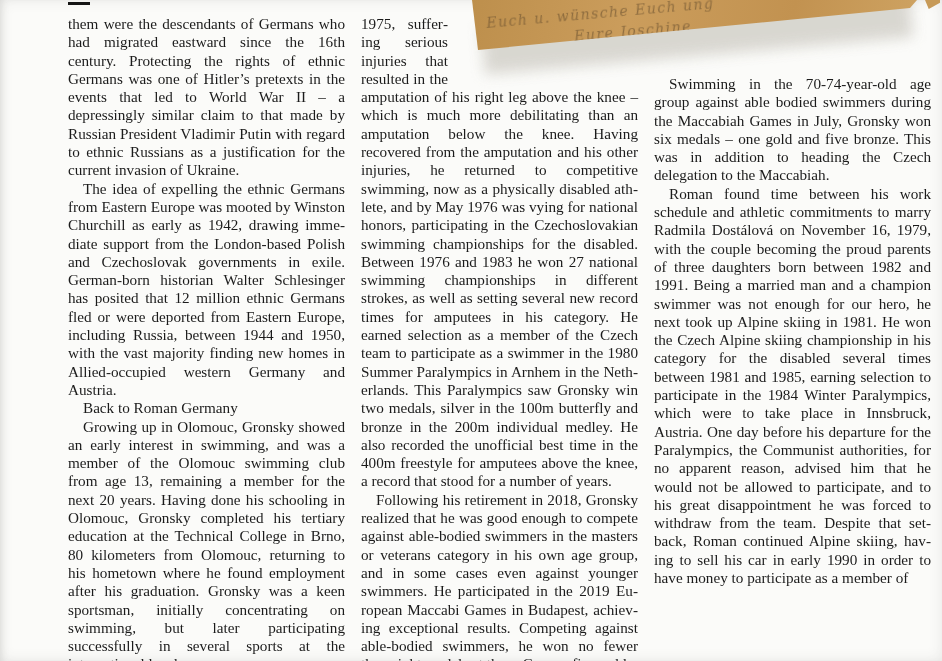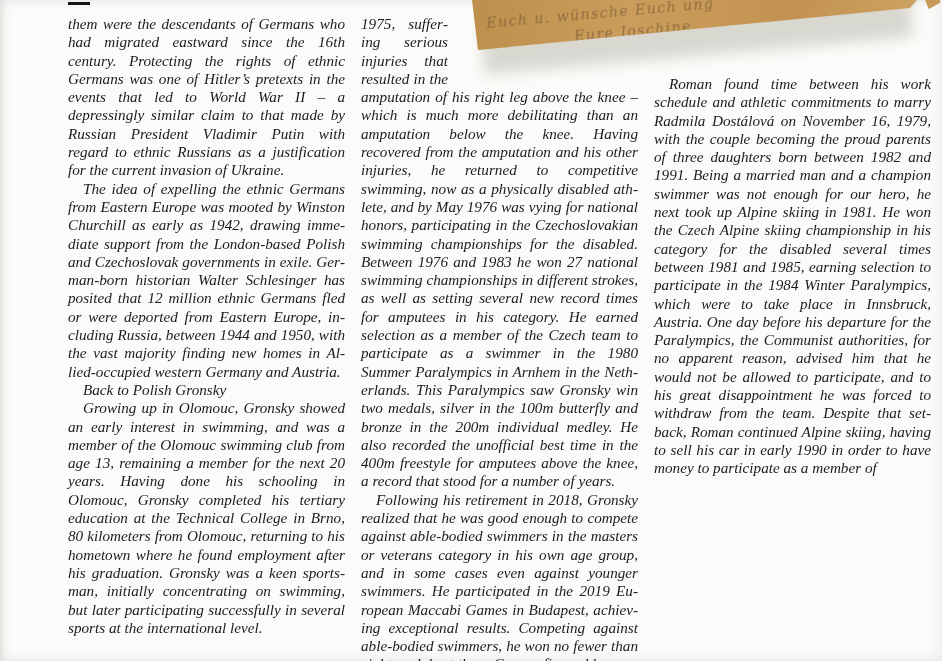--- a/index.html
+++ b/index.html
@@ -48,21 +48,21 @@
     position: absolute; left: 68px; top: 15px;
     display: flex; gap: 16px;
   }
   .col {
     flex: 0 0 277px; width: 277px;
     font-size: 15.2px; line-height: 18.3px;
     text-align: justify;
     hyphens: manual;
   }
   .col3 { padding-top: 60px; }
-  .para { margin: 0; font-style: italic; }
+  .para { margin: 0; }
   .para.indent { text-indent: 15px; }
   .wrap-spacer { float: right; width: 190px; height: 56px; }
 </style>
 </head>
 <body>
 
 <div class="page">
 
   <div class="top-mark"></div>
 
@@ -72,26 +72,27 @@
     <div class="note-line l1">Euch u. wünsche Euch ung</div>
     <div class="note-line l2">Eure Joschine</div>
   </div>
 
   <div class="note-speck"></div>
 
   <div class="columns">
     <div class="col">
         <p class="para">them were the descendants of Germans who had migrated eastward since the 16th century. Protecting the rights of ethnic Germans was one of Hitler’s pretexts in the events that led to World War II – a depressingly similar claim to that made by Russian President Vladimir Putin with regard to ethnic Russians as a jus­tification for the current invasion of Ukraine.</p>
         <p class="para indent">The idea of expelling the ethnic Germans from Eastern Europe was mooted by Winston Churchill as early as 1942, drawing imme­diate support from the London-based Polish and Czechoslovak governments in exile. Ger­man-born historian Walter Schlesinger has posited that 12 million ethnic Germans fled or were deported from Eastern Europe, in­cluding Russia, between 1944 and 1950, with the vast majority finding new homes in Al­lied-occupied western Germany and Austria.</p>
-        <p class="para indent">Back to Polish Gronsky</p>
+        <p class="para indent">Back to Roman Germany</p>
         <p class="para indent">Growing up in Olomouc, Gronsky showed an early interest in swimming, and was a member of the Olomouc swimming club from age 13, remaining a member for the next 20 years. Having done his schooling in Olomouc, Gronsky completed his tertiary education at the Technical College in Brno, 80 kilometers from Olomouc, returning to his hometown where he found employment after his graduation. Gronsky was a keen sports­man, initially concentrating on swimming, but later participating successfully in several sports at the international level.</p>
       </div>
     <div class="col">
       <div class="wrap-spacer"></div>
     <p class="para">1975, suffer­ing serious injuries that resulted in the amputation of his right leg above the knee – which is much more debil­itating than an amputation below the knee. Having recovered from the amputation and his other injuries, he returned to competitive swimming, now as a physically disabled ath­lete, and by May 1976 was vying for national honors, participating in the Czechoslovakian swimming championships for the disabled. Between 1976 and 1983 he won 27 nation­al swimming championships in different strokes, as well as setting several new re­cord times for amputees in his category. He earned selection as a member of the Czech team to participate as a swimmer in the 1980 Summer Paralympics in Arnhem in the Neth­erlands. This Paralympics saw Gronsky win two medals, silver in the 100m butterfly and bronze in the 200m individual medley. He also recorded the unofficial best time in the 400m freestyle for amputees above the knee, a record that stood for a number of years.</p>
         <p class="para indent">Following his retirement in 2018, Gronsky realized that he was good enough to compete against able-bodied swimmers in the masters or veterans category in his own age group, and in some cases even against younger swimmers. He participated in the 2019 Eu­ropean Maccabi Games in Budapest, achiev­ing exceptional results. Competing against able-bodied swimmers, he won no fewer than eight medals at those Games, five gold</p>
       </div>
     <div class="col col3">
+        <p class="para indent">Swimming in the 70-74-year-old age group against able bodied swimmers during the Maccabiah Games in July, Gronsky won six medals – one gold and five bronze. This was in addition to heading the Czech delegation to the Maccabiah.</p>
         <p class="para indent">Roman found time between his work schedule and athletic commitments to marry Radmila Dostálová on November 16, 1979, with the couple becoming the proud parents of three daughters born between 1982 and 1991. Being a married man and a champi­on swimmer was not enough for our hero, he next took up Alpine skiing in 1981. He won the Czech Alpine skiing championship in his category for the disabled several times between 1981 and 1985, earning selection to participate in the 1984 Winter Paralym­pics, which were to take place in Innsbruck, Austria. One day before his departure for the Paralympics, the Communist authorities, for no apparent reason, advised him that he would not be allowed to participate, and to his great disappointment he was forced to withdraw from the team. Despite that set­back, Roman continued Alpine skiing, hav­ing to sell his car in early 1990 in order to have money to participate as a member of</p>
       </div>
   </div>
 
 </div>
 
 </body></html>

